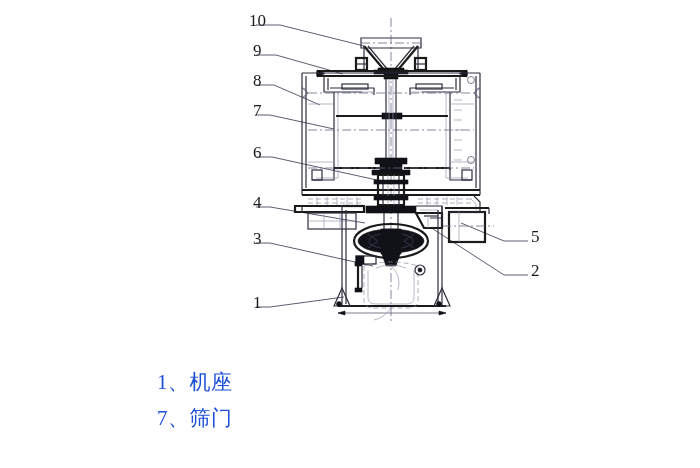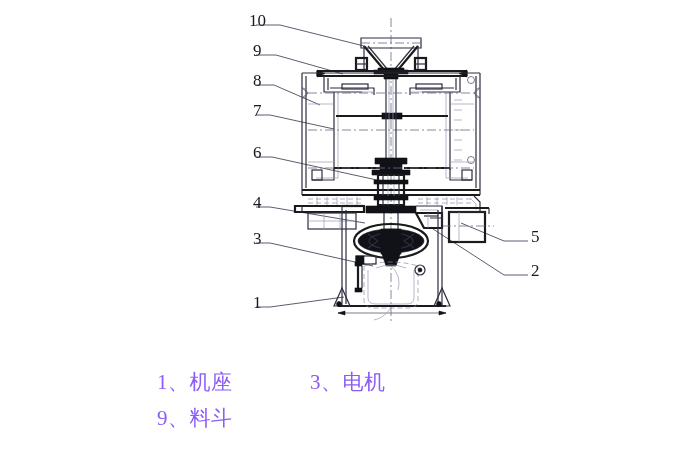--- a/index.html
+++ b/index.html
@@ -21,21 +21,21 @@
   .legend-row{
     display:flex;
     height:36px;
     align-items:center;
     padding-left:145px;
     box-sizing:border-box;
   }
   .legend-cell{
     font-family:"Liberation Sans","DejaVu Sans",sans-serif;
     font-size:21px;
-    color:#8b5cf6;
+    color:#1d4ed8;
     letter-spacing:0.5px;
     white-space:nowrap;
     margin-top:24px;
   }
   .legend-cell .num{font-family:"Liberation Serif","DejaVu Serif",serif;}
   .c1{width:153px;}
   .c2{width:147px;}
   .c3{width:auto;}
 
   
@@ -354,23 +354,22 @@
   <div class="callout" style="left:241px;top:194px;">4</div>
   <div class="callout" style="left:241px;top:230px;">3</div>
   <div class="callout" style="left:241px;top:294px;">1</div>
   <div class="callout" style="left:519px;top:228px;">5</div>
   <div class="callout" style="left:519px;top:262px;">2</div>
 
   <div class="legend">
 
     <div class="legend-row">
       <div class="legend-cell c1"><span class="num">1、</span><span>机座</span></div>
-      <div class="legend-cell c3"><span class="num">3、</span><span>电机</span></div>
     </div>
 
 
     <div class="legend-row">
-      <div class="legend-cell c3"><span class="num">9、</span><span>料斗</span></div>
+      <div class="legend-cell c1"><span class="num">7、</span><span>筛门</span></div>
     </div>
 
   </div>
 
 </div>
 
 </body></html>

